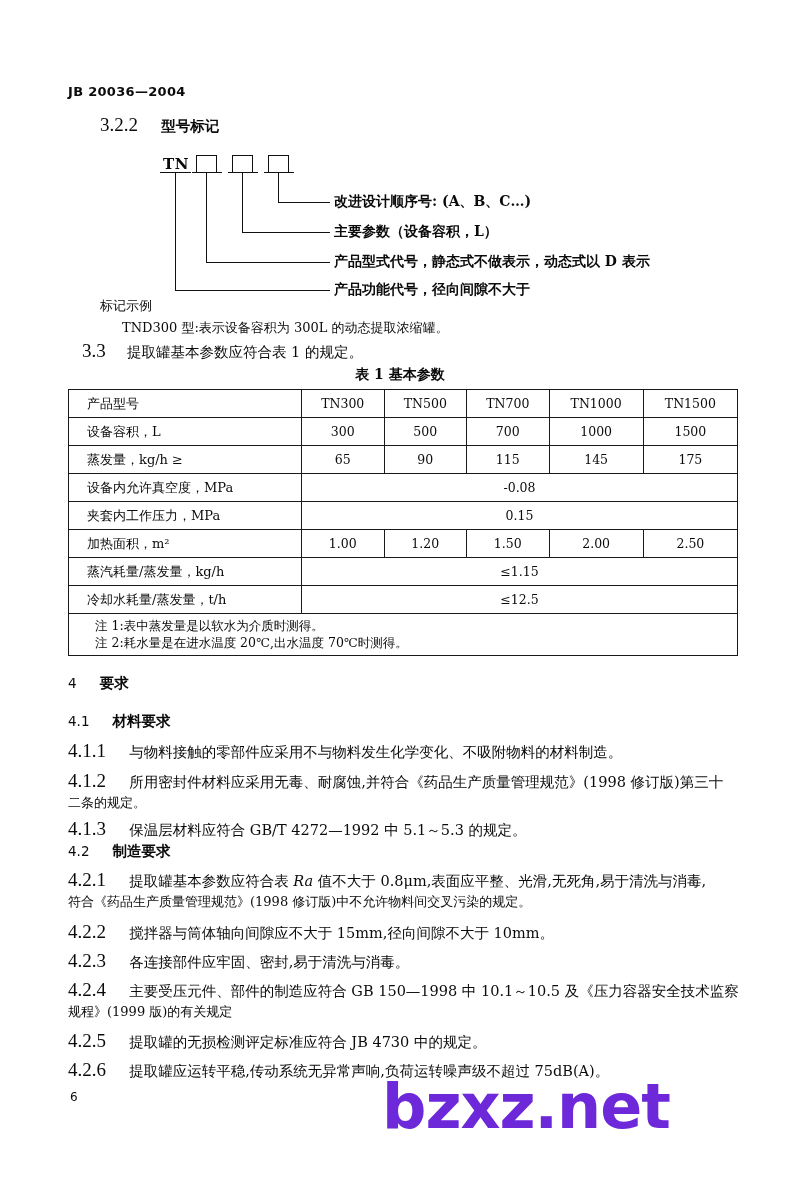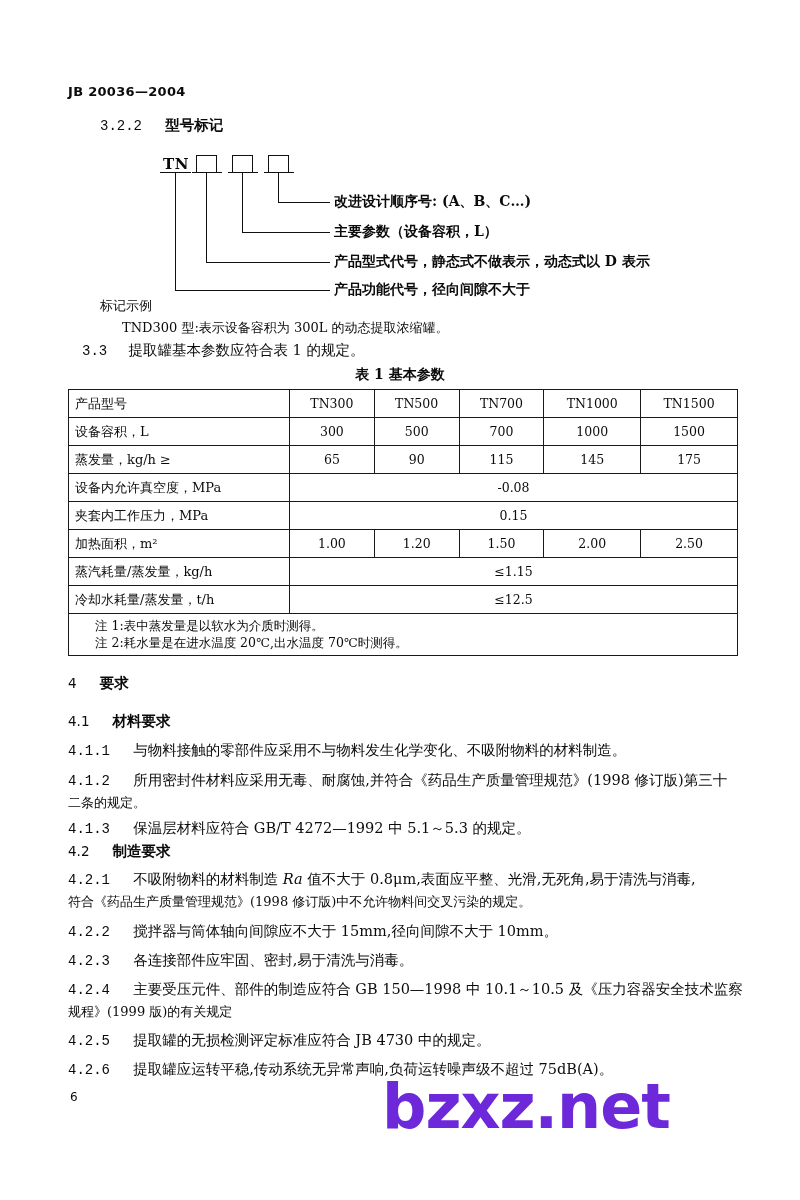--- a/index.html
+++ b/index.html
@@ -49,22 +49,22 @@
   }
 
   
   .clause {
     position: absolute;
     font-size: 14.5px;
     line-height: 21px;
     white-space: nowrap;
   }
   .clause .num {
-    font-family: Liberation Mono, monospace;
-    font-size: 14px;
+    font-family: Liberation Serif, serif;
+    font-size: 19px;
   }
   .para {
     position: absolute;
     font-size: 13px;
     line-height: 22px;
     white-space: nowrap;
   }
   .sec-head {
     position: absolute;
     font-size: 14.5px;
@@ -137,21 +137,21 @@
   table.params td {
     border: 1px solid #1a1a1a;
     height: 27px;
     padding: 0 6px;
     text-align: center;
     vertical-align: middle;
     font-family: "DejaVu Serif", "Liberation Serif", serif;
   }
   table.params td.rowhead {
     text-align: left;
-    padding-left: 6px;
+    padding-left: 18px;
     width: 208px;
     font-size: 13px;
   }
   table.params td.num {
     font-size: 12.5px;
   }
   table.params td.note {
     text-align: left;
     padding: 3px 0 4px 26px;
     font-size: 12.5px;
@@ -327,21 +327,21 @@
 
     <div class="sec-head" style="left:68px; top:842px;">
       <span class="num">4.2</span>
       <span style="display:inline-block;width:13px;"></span>
       <span>制造要求</span>
     </div>
 
     <div class="clause" style="left:68px; top:869px;">
       <span class="num">4.2.1</span>
       <span style="display:inline-block;width:14px;"></span>
-      <span>不吸附物料的材料制造 </span><span class="ital">Ra</span><span> 值不大于 0.8μm,表面应平整、光滑,无死角,易于清洗与消毒,</span>
+      <span>提取罐基本参数应符合表 </span><span class="ital">Ra</span><span> 值不大于 0.8μm,表面应平整、光滑,无死角,易于清洗与消毒,</span>
     </div>
     <div class="para" style="left:68px; top:891px;">符合《药品生产质量管理规范》(1998 修订版)中不允许物料间交叉污染的规定。</div>
 
     <div class="clause" style="left:68px; top:921px;">
       <span class="num">4.2.2</span>
       <span style="display:inline-block;width:14px;"></span>
       <span>搅拌器与筒体轴向间隙应不大于 15mm,径向间隙不大于 10mm。</span>
     </div>
 
     <div class="clause" style="left:68px; top:950px;">

